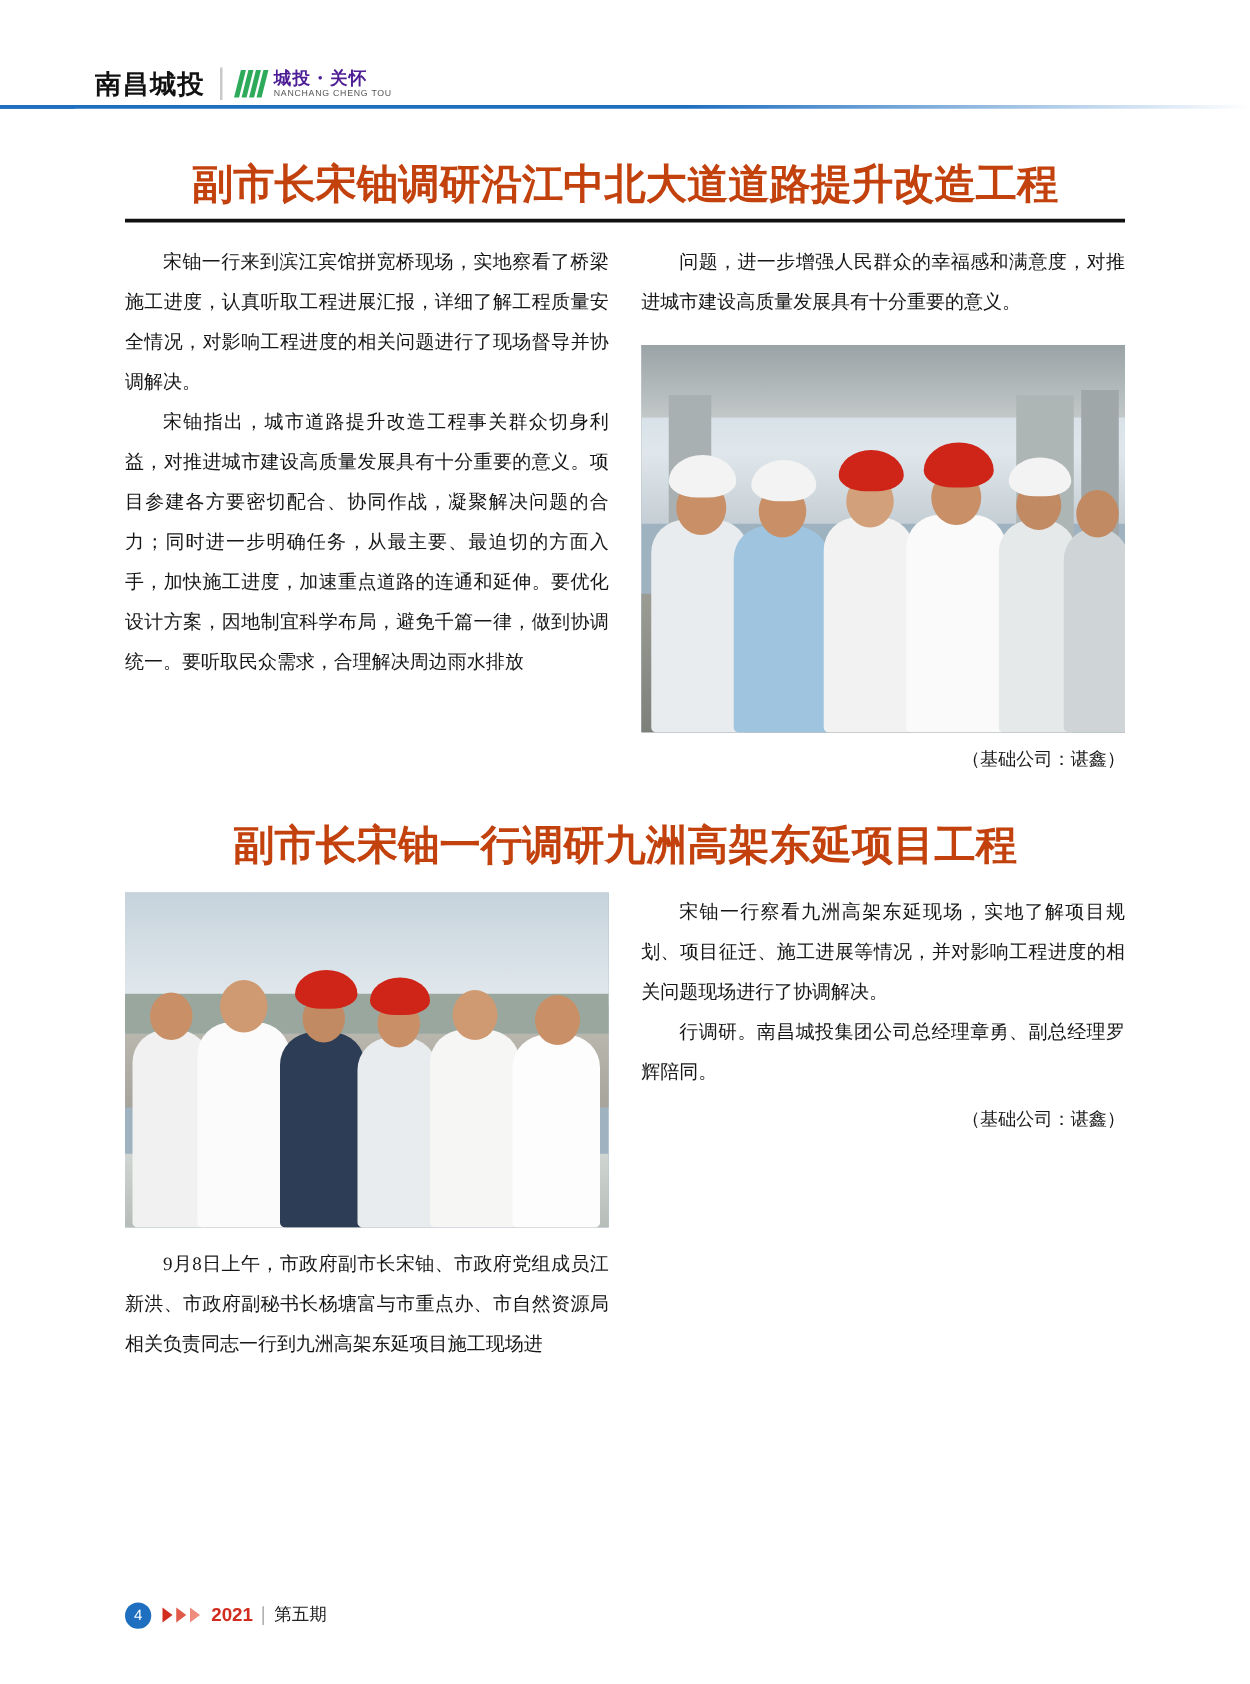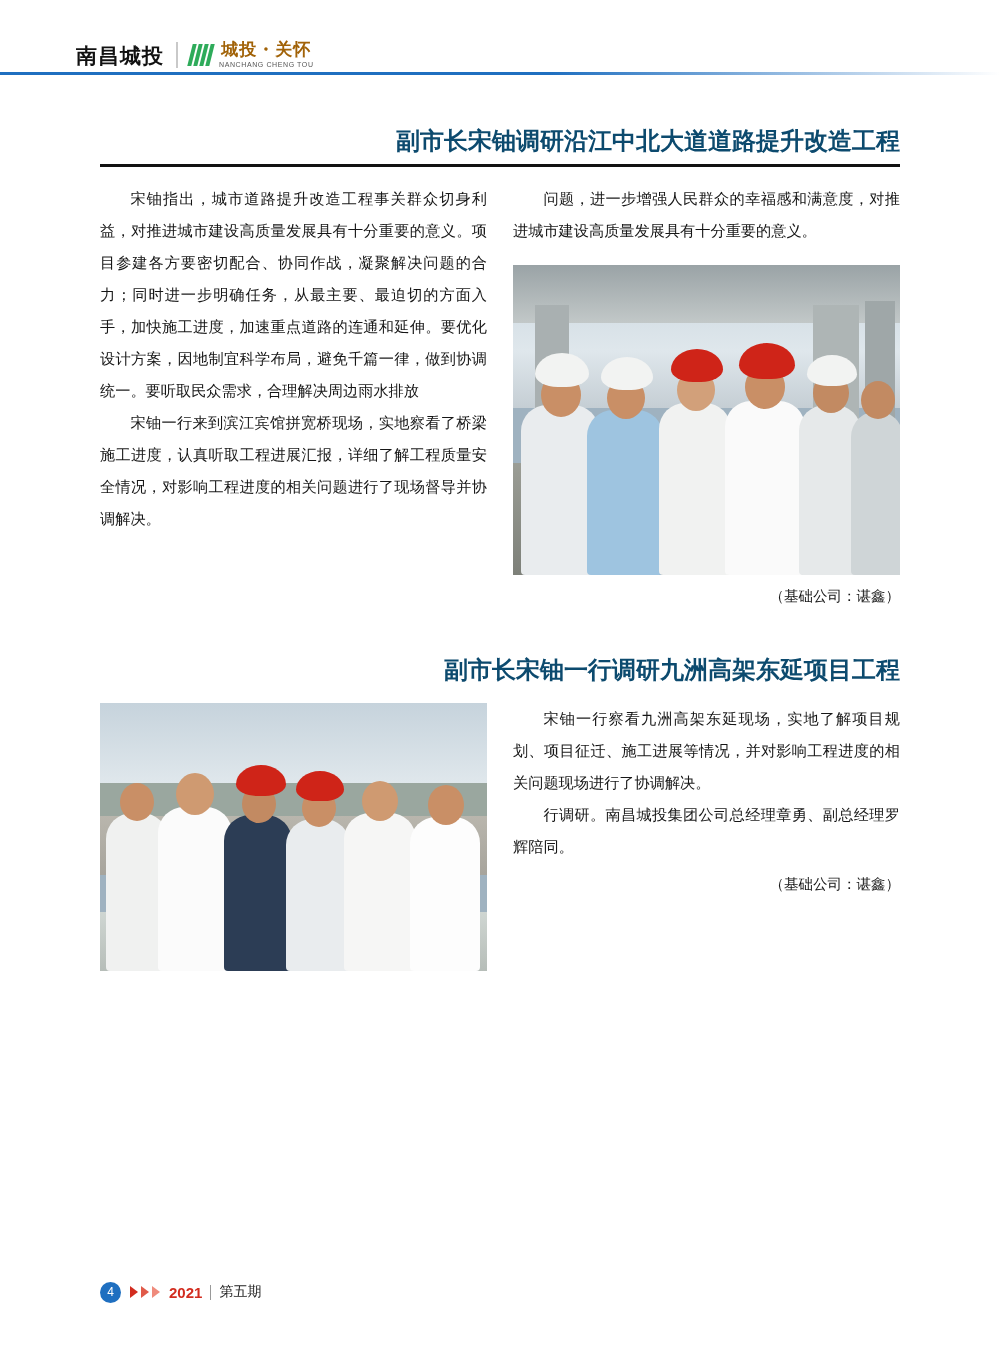--- a/index.html
+++ b/index.html
@@ -11,21 +11,21 @@
     height: 1347px;
     background: #ffffff;
     font-family: "Liberation Serif", "DejaVu Serif", serif;
     position: relative;
     overflow: hidden;
   }
 
   
   .page-header {
     position: absolute;
-    top: 0;
+    top: 12px;
     left: 0;
     width: 1000px;
     height: 86px;
   }
   .header-rule {
     position: absolute;
     top: 72px;
     left: 0;
     width: 1000px;
     height: 3px;
@@ -82,24 +82,23 @@
   .brand-mark-icon i:nth-child(1) { left: 0px;  background: #2eab5a; }
   .brand-mark-icon i:nth-child(2) { left: 6px;  background: #2eab5a; }
   .brand-mark-icon i:nth-child(3) { left: 12px; background: #2eab5a; }
   .brand-mark-icon i:nth-child(4) { left: 18px; background: #2eab5a; }
   .brand-sub {
     line-height: 1.05;
   }
   .brand-sub-cn {
     font-family: "Liberation Sans", sans-serif;
     font-weight: bold;
-    font-size: 17px;
-    color: #a16207;
+    font-size: 14px;
+    color: #4c1d95;
     letter-spacing: 1px;
-    text-align: center;
   }
   .brand-sub-en {
     font-family: "Liberation Sans", sans-serif;
     font-size: 7px;
     color: #555555;
     letter-spacing: 0.6px;
     margin-top: 2px;
   }
 
   
@@ -107,23 +106,23 @@
     position: absolute;
     left: 100px;
     width: 800px;
   }
   #article-1 { top: 126px; }
   #article-2 { top: 655px; }
 
   .article-title {
     font-family: "Liberation Sans", sans-serif;
     font-weight: bold;
-    font-size: 24px;
-    color: #0c4a6e;
-    text-align: right;
+    font-size: 33px;
+    color: #c2410c;
+    text-align: center;
     letter-spacing: 0px;
     line-height: 1.25;
     padding-bottom: 8px;
     border-bottom: 3px solid #111111;
     white-space: nowrap;
   }
   #article-2 .article-title {
     border-bottom: none;
     padding-bottom: 2px;
   }
@@ -302,22 +301,22 @@
         <div class="brand-sub-en">NANCHANG CHENG TOU</div>
       </div>
     </div>
   </div>
 </div>
 
 <div class="article" id="article-1">
   <div class="article-title">副市长宋铀调研沿江中北大道道路提升改造工程</div>
   <div class="cols">
     <div class="col">
+      <p class="body">宋铀一行来到滨江宾馆拼宽桥现场，实地察看了桥梁施工进度，认真听取工程进展汇报，详细了解工程质量安全情况，对影响工程进度的相关问题进行了现场督导并协调解决。</p>
       <p class="body">宋铀指出，城市道路提升改造工程事关群众切身利益，对推进城市建设高质量发展具有十分重要的意义。项目参建各方要密切配合、协同作战，凝聚解决问题的合力；同时进一步明确任务，从最主要、最迫切的方面入手，加快施工进度，加速重点道路的连通和延伸。要优化设计方案，因地制宜科学布局，避免千篇一律，做到协调统一。要听取民众需求，合理解决周边雨水排放</p>
-      <p class="body">宋铀一行来到滨江宾馆拼宽桥现场，实地察看了桥梁施工进度，认真听取工程进展汇报，详细了解工程质量安全情况，对影响工程进度的相关问题进行了现场督导并协调解决。</p>
     </div>
     <div class="col">
       <p class="body">问题，进一步增强人民群众的幸福感和满意度，对推进城市建设高质量发展具有十分重要的意义。</p>
       <div class="photo photo-1">
         <div class="sky"></div>
         <div class="p1-beam-top beam"></div>
         <div class="beam p1-col-a"></div>
         <div class="beam p1-col-b"></div>
         <div class="beam p1-col-c"></div>
         <div class="p1-dirt"></div>
@@ -373,20 +372,21 @@
         <div class="person" style="left:186px; top:116px; width:64px;  height:152px; background:#e9ecee;"></div>
         <div class="head" style="left:202px; top:86px;  width:34px; height:38px; background:#c98f66;"></div>
         <div class="helmet red" style="left:196px; top:68px; width:48px; height:30px;"></div>
 
         <div class="person" style="left:244px; top:110px; width:72px;  height:158px; background:#f6f6f5;"></div>
         <div class="head" style="left:262px; top:78px;  width:36px; height:40px; background:#cf9a71;"></div>
 
         <div class="person" style="left:310px; top:114px; width:70px;  height:154px; background:#fdfdfd;"></div>
         <div class="head" style="left:328px; top:82px;  width:36px; height:40px; background:#c98f66;"></div>
       </div>
+      <p class="body" style="margin-top:14px;">9月8日上午，市政府副市长宋铀、市政府党组成员江新洪、市政府副秘书长杨塘富与市重点办、市自然资源局相关负责同志一行到九洲高架东延项目施工现场进</p>
     </div>
     <div class="col">
       <p class="body">宋铀一行察看九洲高架东延现场，实地了解项目规划、项目征迁、施工进展等情况，并对影响工程进度的相关问题现场进行了协调解决。</p>
       <p class="body">行调研。南昌城投集团公司总经理章勇、副总经理罗辉陪同。</p>
       <div class="credit">（基础公司：谌鑫）</div>
     </div>
   </div>
 </div>
 
 <div class="footer">

